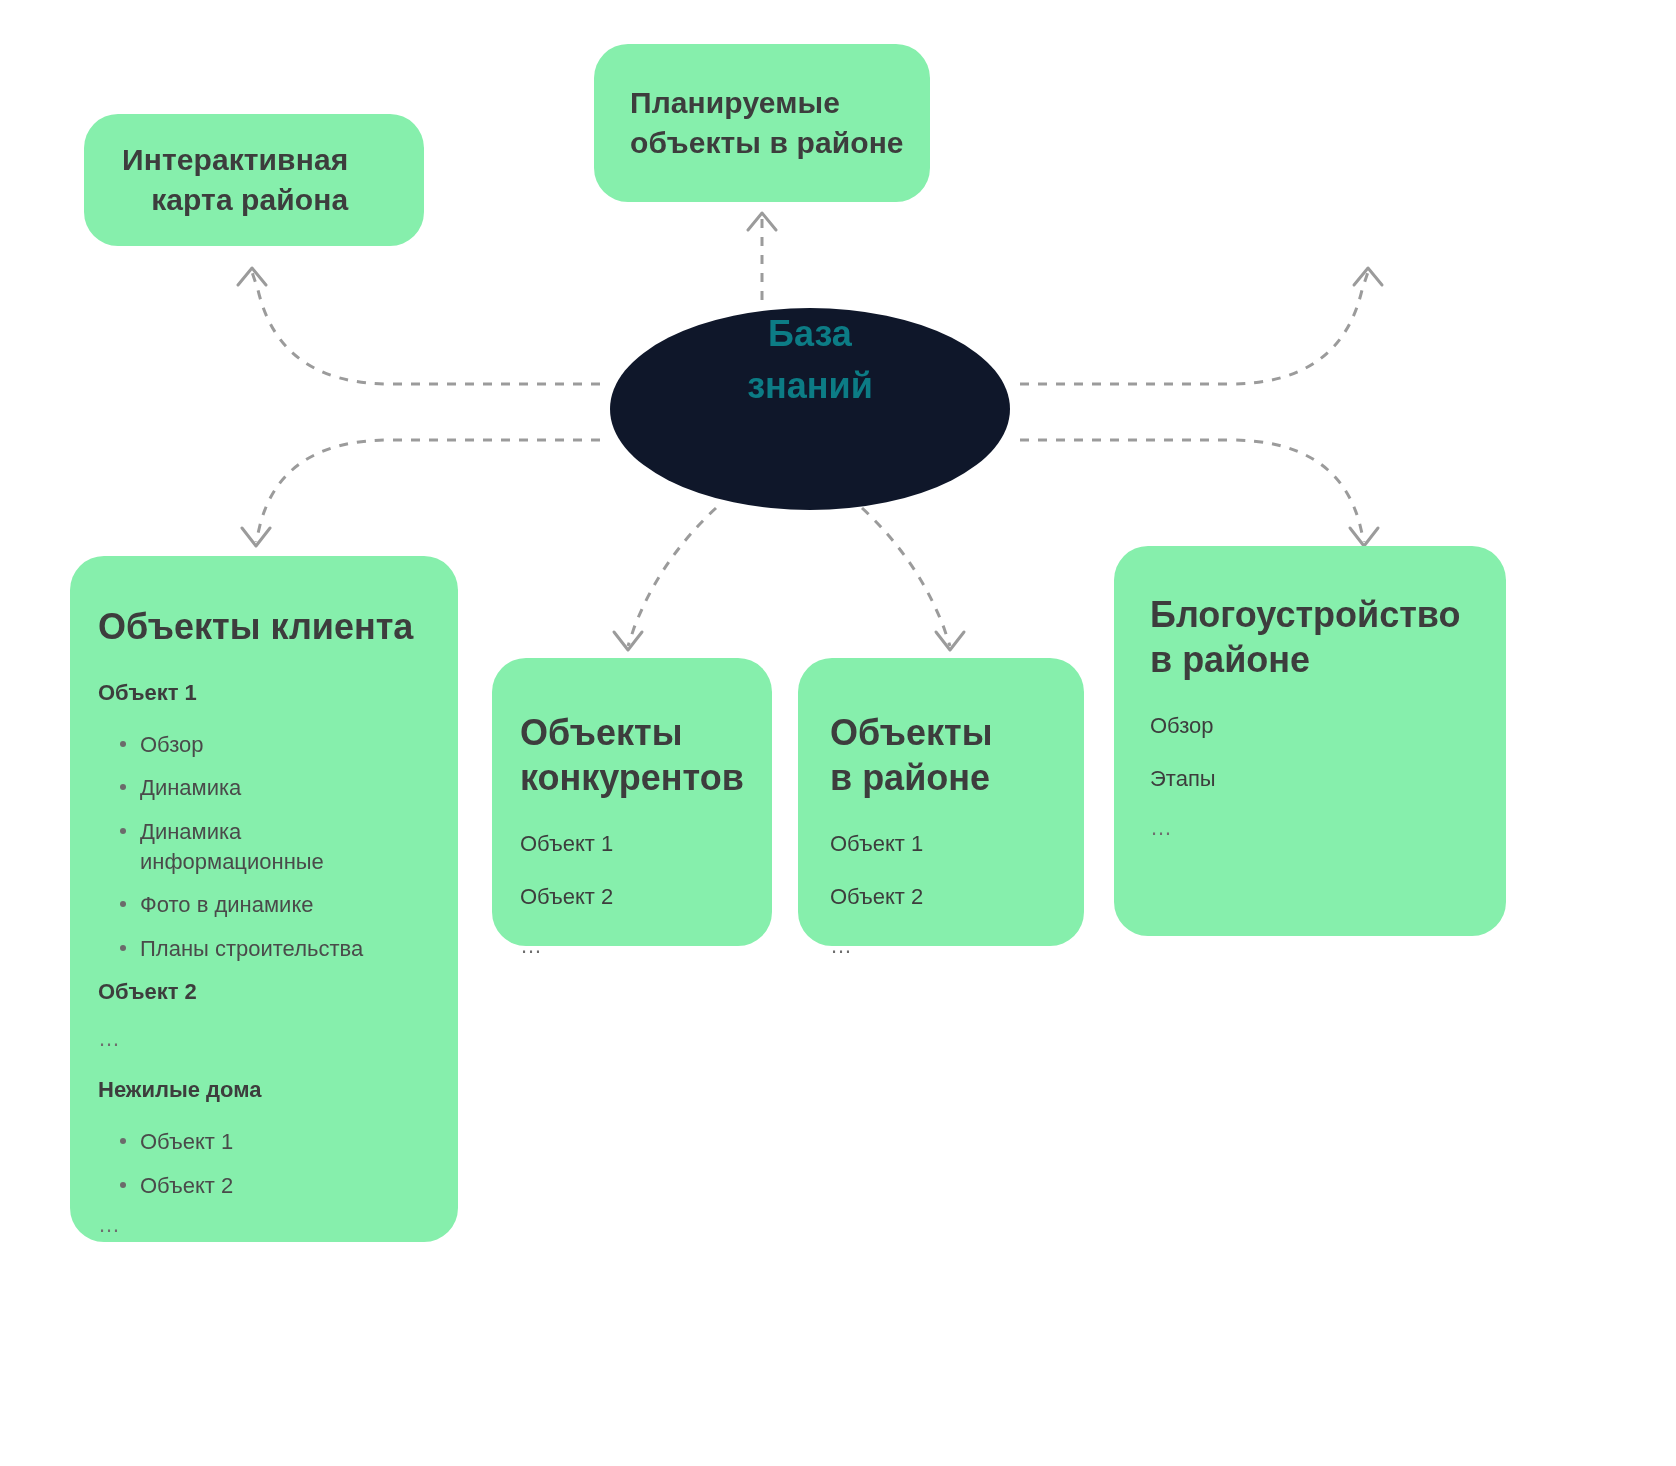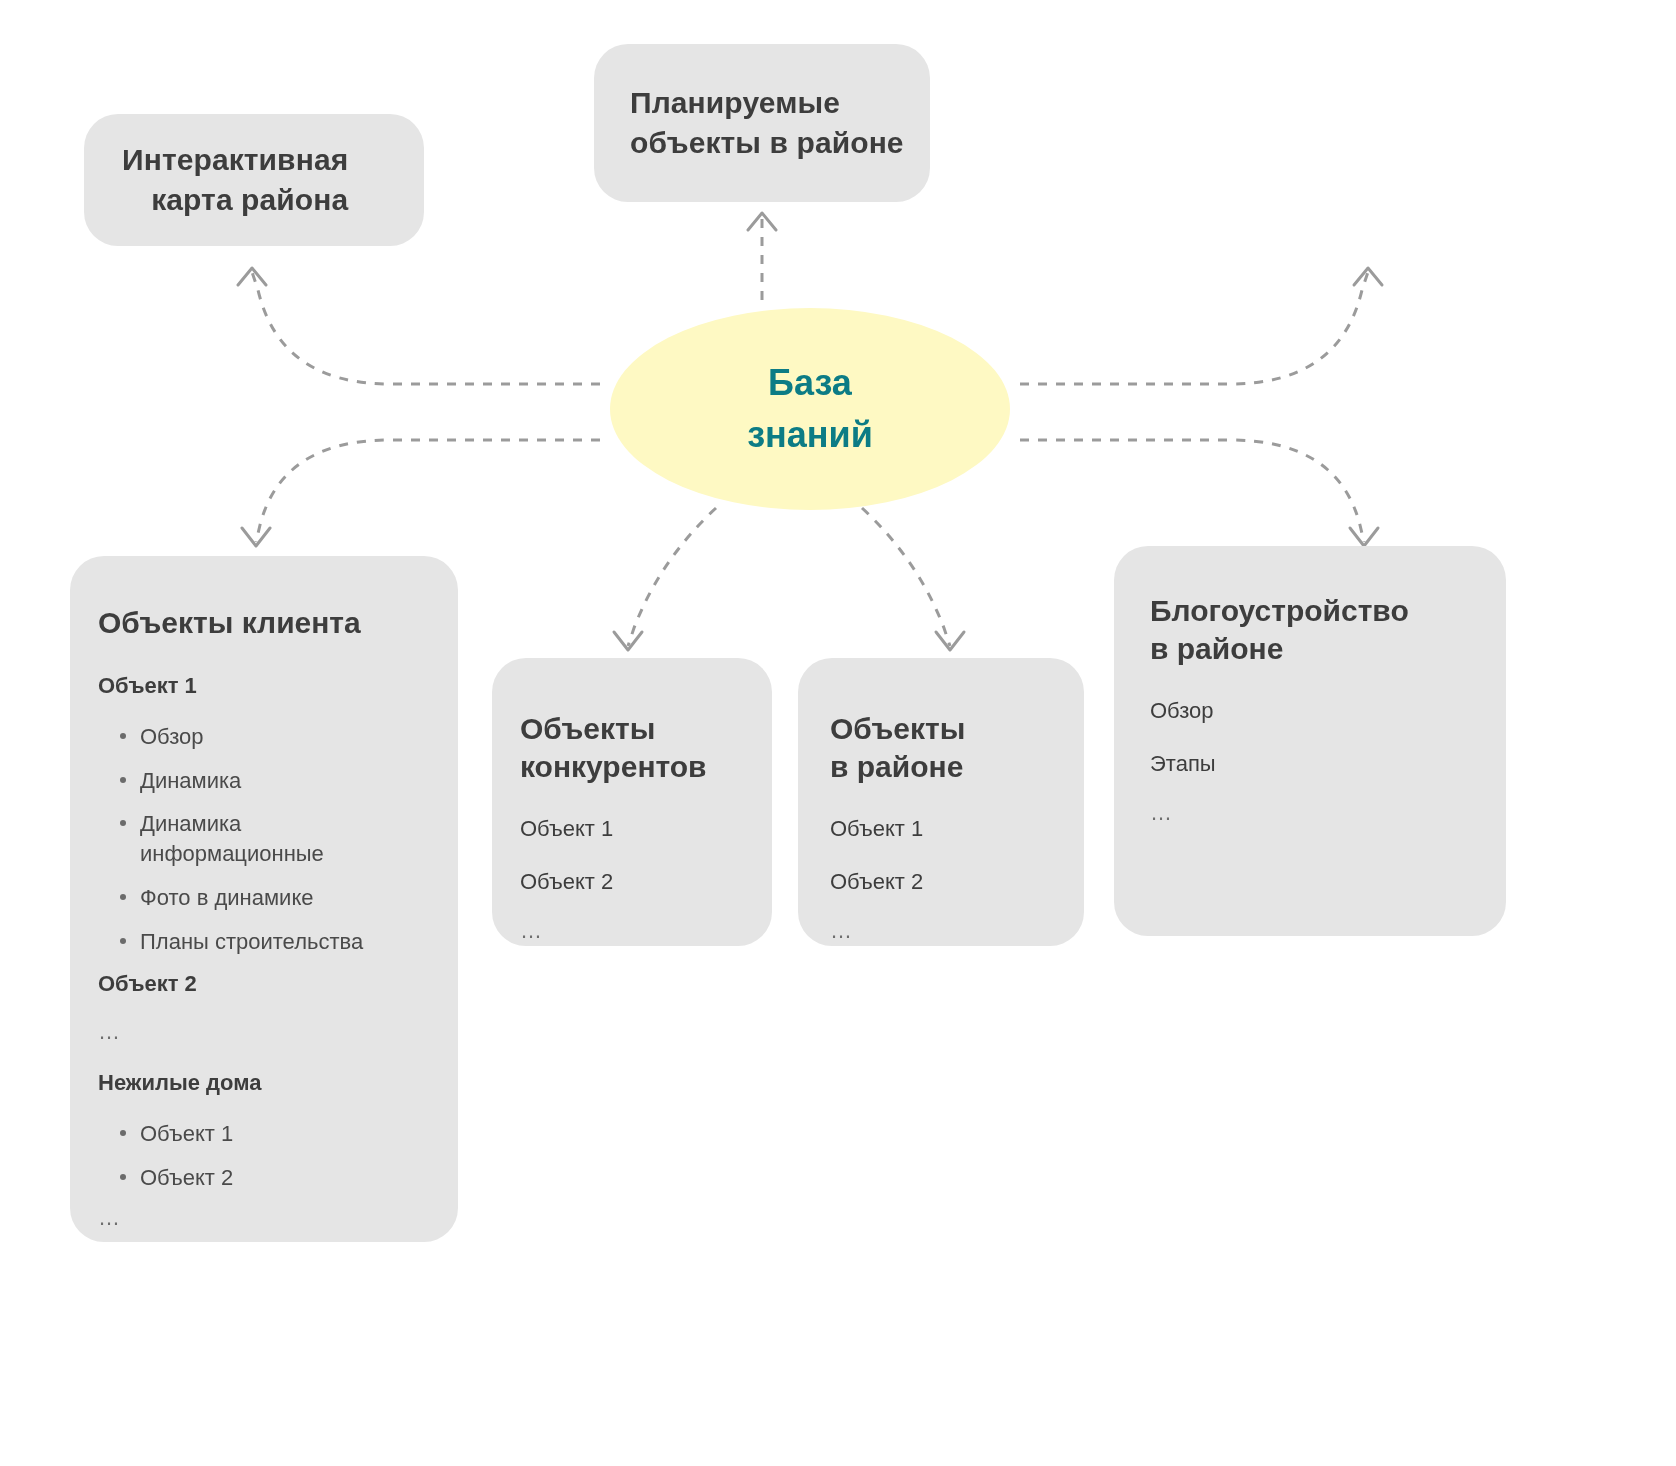--- a/index.html
+++ b/index.html
@@ -23,58 +23,58 @@
     left: 0;
     top: 0;
     width: 1676px;
     height: 1466px;
     pointer-events: none;
   }
 
   
   .card {
     position: absolute;
-    background: #e5e5e5;
+    background: #86efac;
     border-radius: 34px;
     box-sizing: border-box;
   }
   .pill {
     display: flex;
     align-items: center;
   }
   .pill-title {
     font-size: 30px;
     font-weight: bold;
     line-height: 1.33;
     color: #3d3d3d;
     letter-spacing: 0.1px;
     white-space: pre-line;
   }
 
   
   .ellipse {
     position: absolute;
-    background: #fef9c3;
+    background: #0f172a;
     border-radius: 50%;
     display: flex;
-    align-items: center;
+    align-items: flex-start;
     justify-content: center;
   }
   .ellipse-label {
     font-size: 36px;
     font-weight: bold;
     line-height: 1.45;
     color: #0C7C85;
     text-align: center;
     white-space: pre-line;
   }
 
   
   .card-title {
-    font-size: 30px;
+    font-size: 36px;
     font-weight: bold;
     line-height: 1.25;
     color: #3d3d3d;
     white-space: pre-line;
     margin: 0 0 30px 0;
   }
   .sub-head {
     font-size: 22px;
     font-weight: 600;
     color: #3d3d3d;

